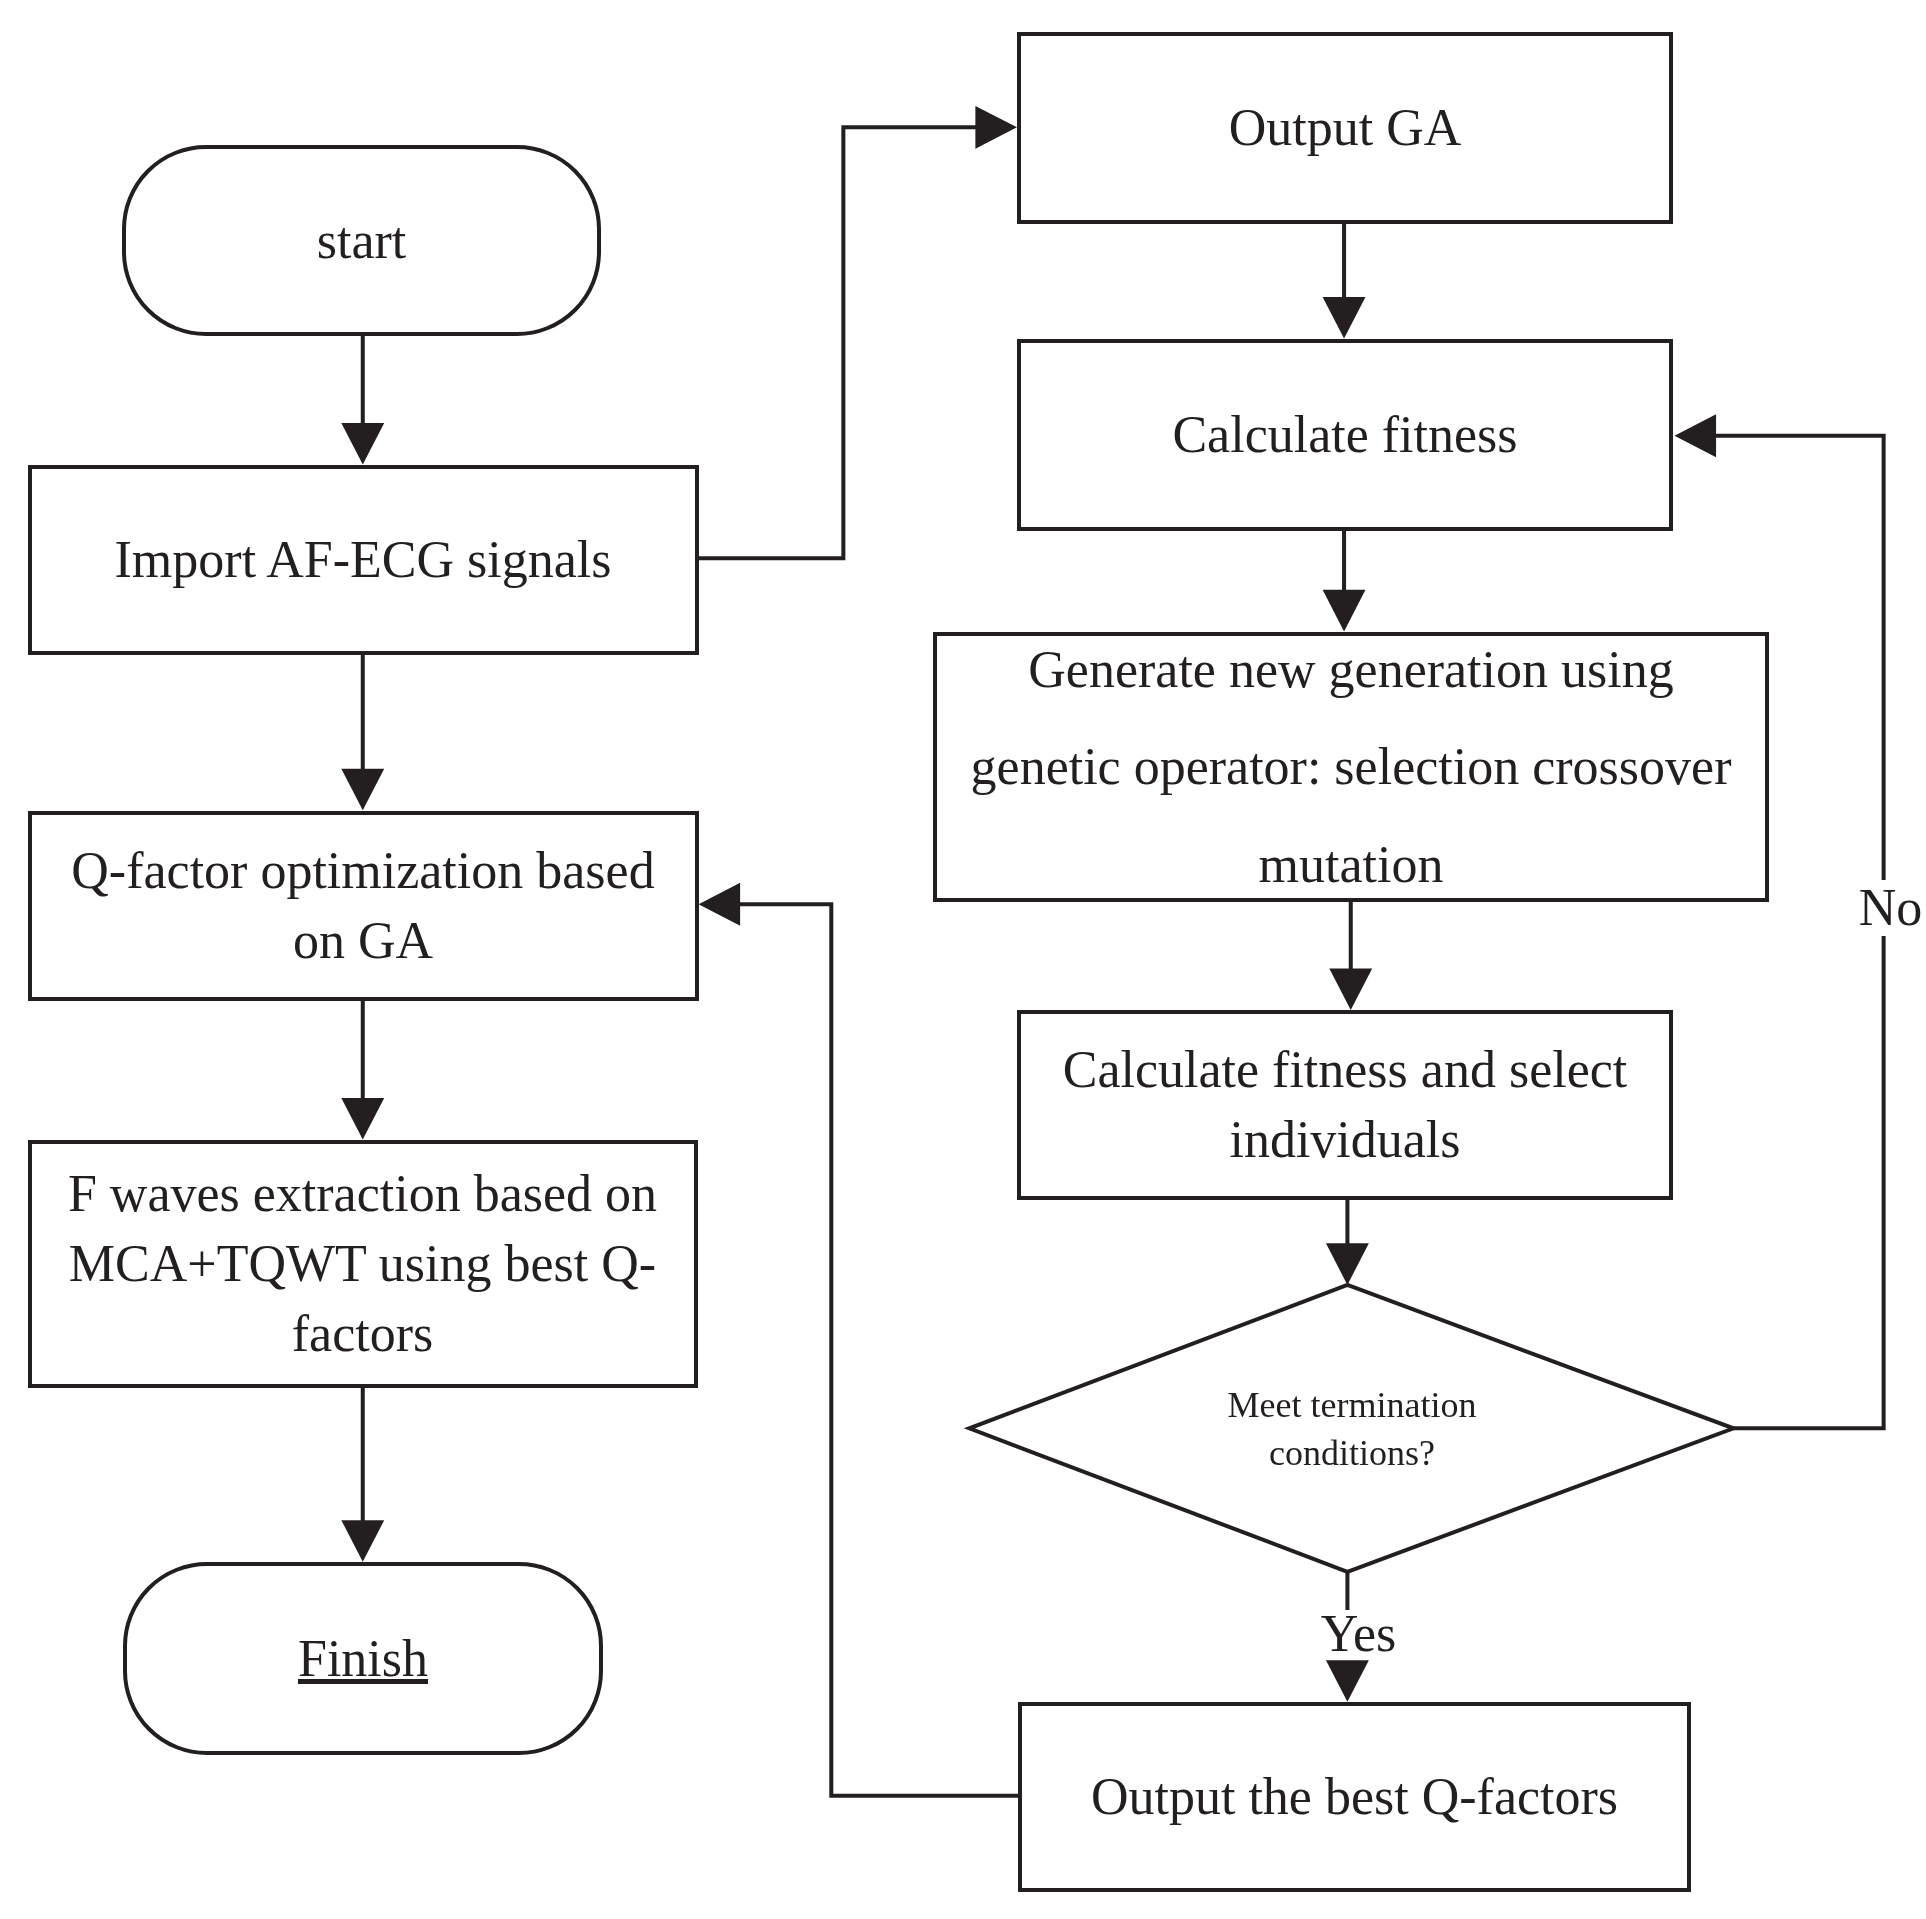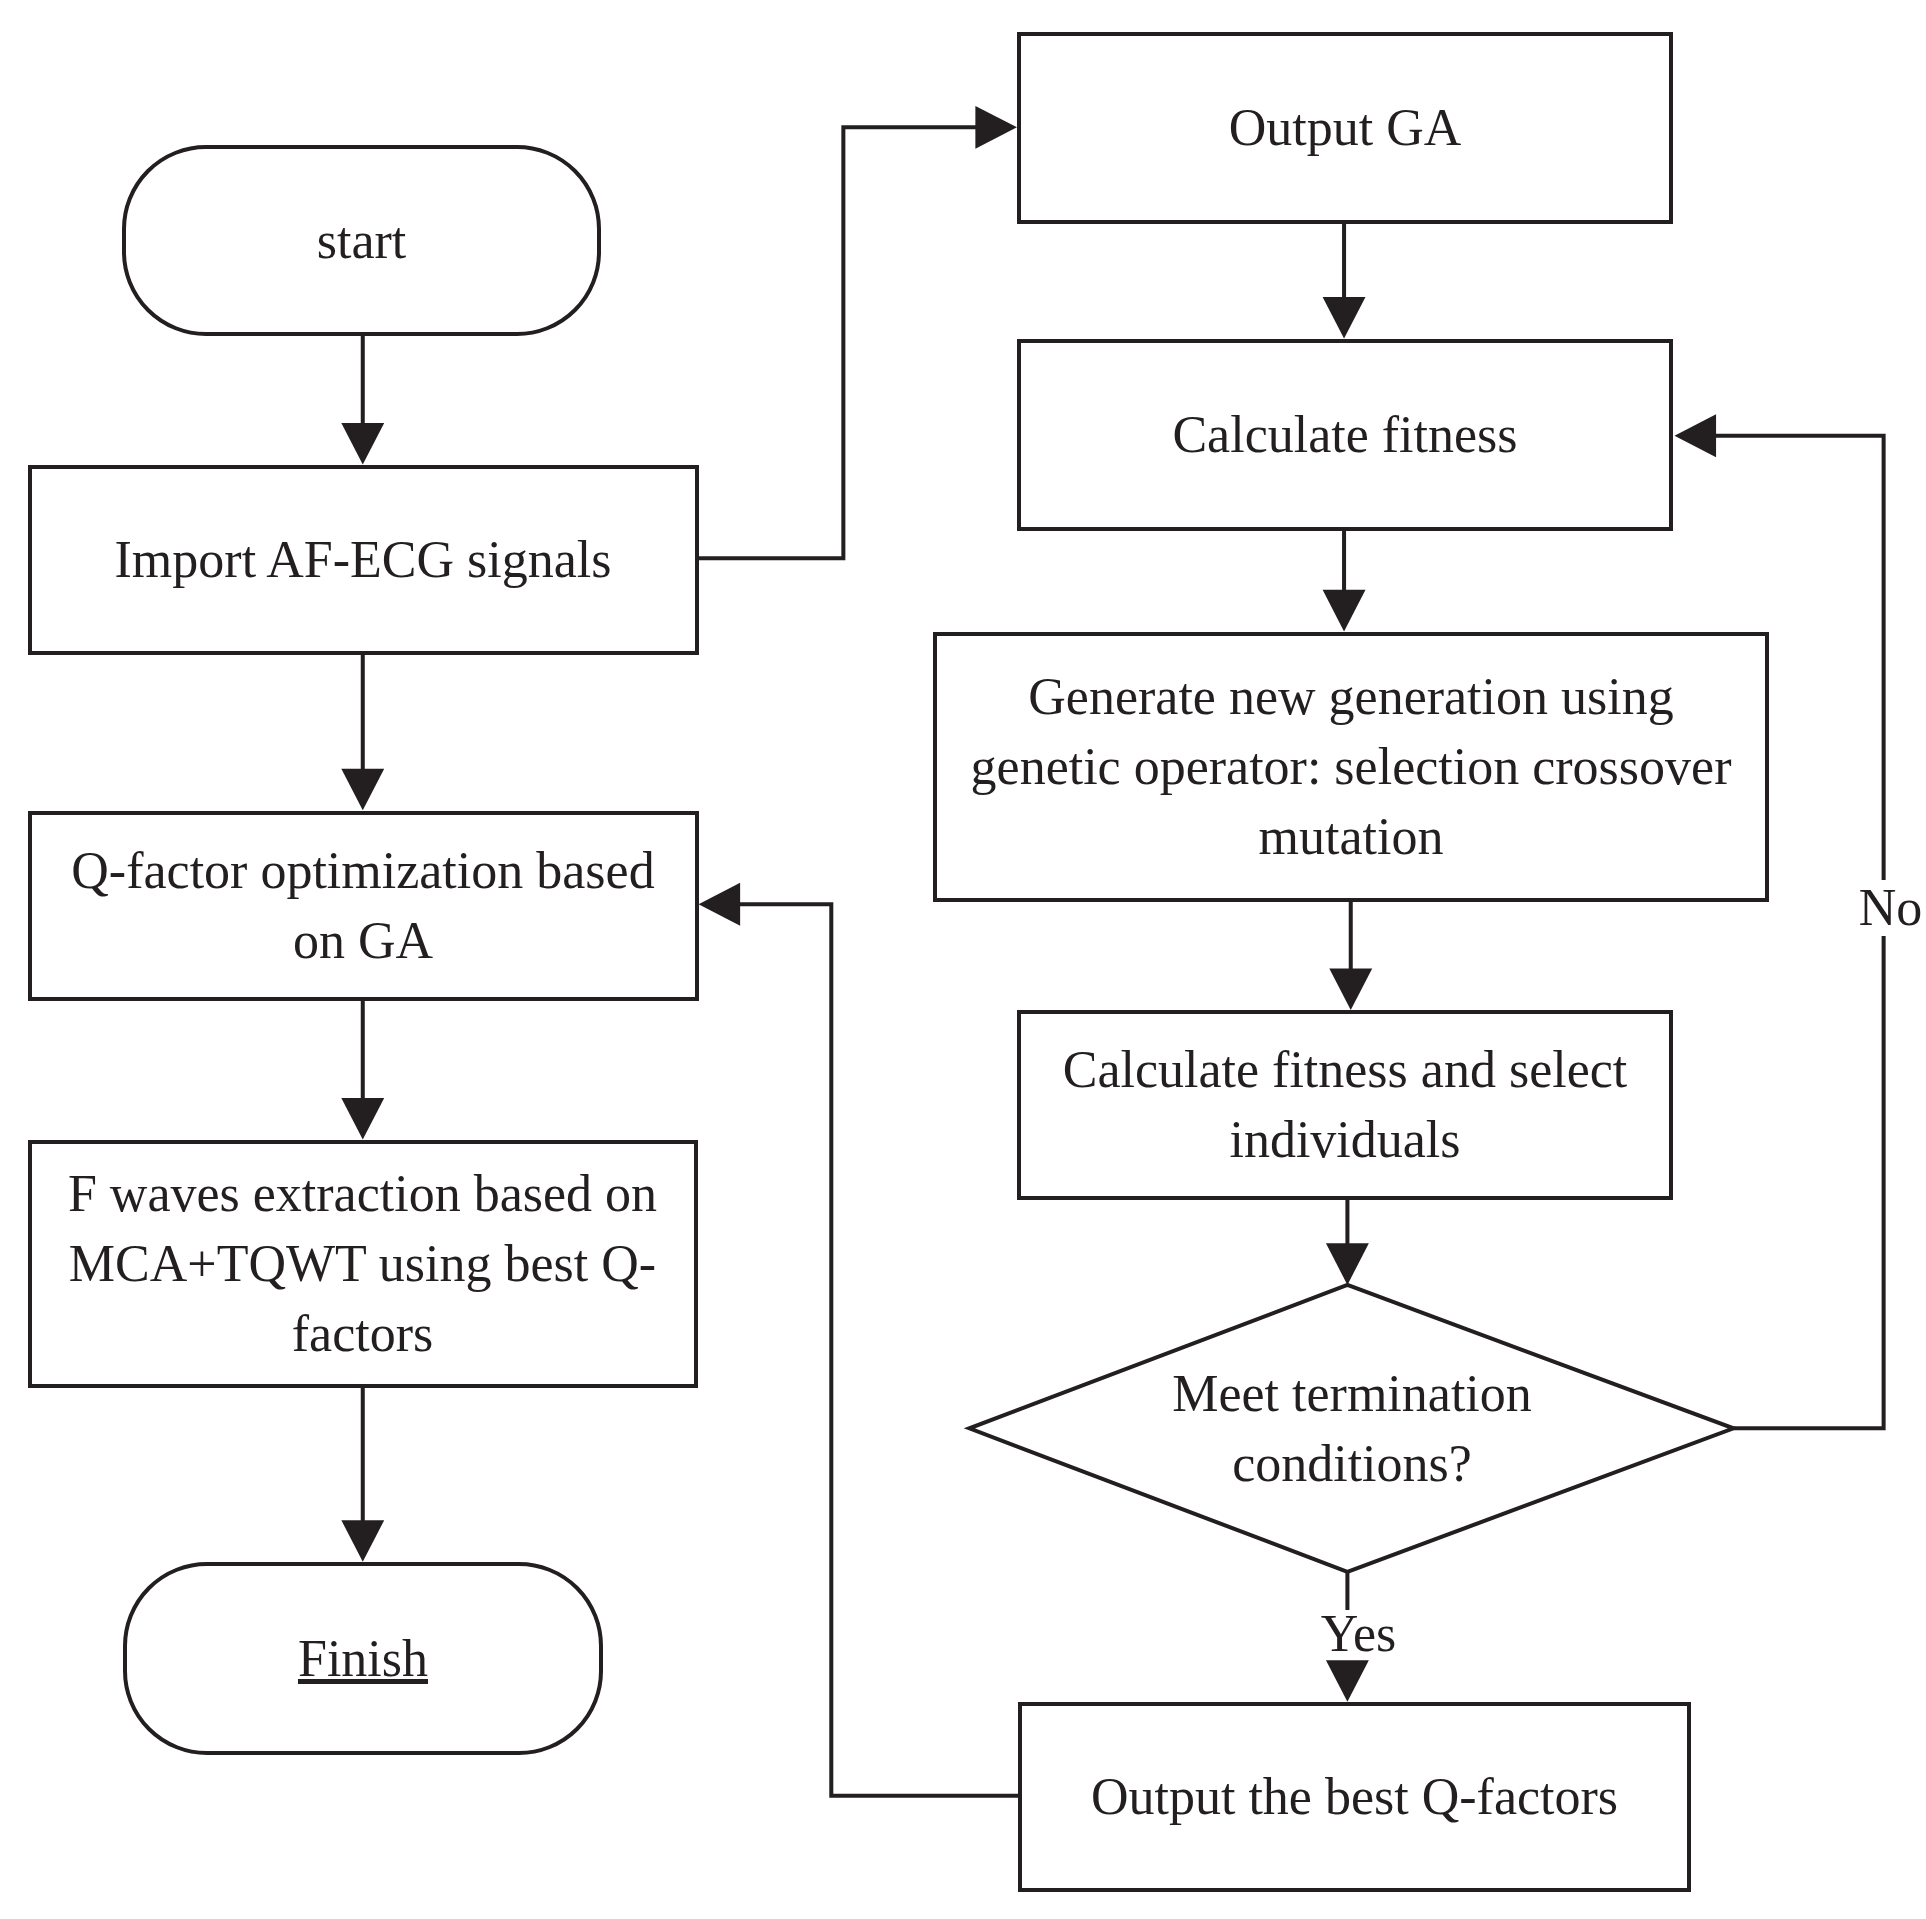--- a/index.html
+++ b/index.html
@@ -50,21 +50,21 @@
   }
   .node .line { display: block; white-space: nowrap; }
   .stadium { border-radius: 84px; }
   .diamond-text {
     position: absolute;
     display: flex;
     flex-direction: column;
     align-items: center;
     justify-content: center;
     text-align: center;
-    font-size: 52px;
+    font-size: 36px;
     line-height: 1.34;
     background: transparent;
     z-index: 2;
   }
   .edge-label {
     position: absolute;
     display: flex;
     align-items: center;
     justify-content: center;
     font-size: 52px;
@@ -143,21 +143,21 @@
   </div>
 
   <div class="node" style="left:1017px; top:31.5px; width:656px; height:192px;">
     <span class="line">Output GA</span>
   </div>
 
   <div class="node" style="left:1017px; top:339px; width:656px; height:192px;">
     <span class="line">Calculate fitness</span>
   </div>
 
-  <div class="node" style="left:933px; top:632px; width:836px; height:270px;">
+  <div class="node" style="left:933px; top:632px; width:836px; height:270px;gap:28px;">
     <span class="line">Generate new generation using</span>
     <span class="line">genetic operator: selection crossover</span>
     <span class="line">mutation</span>
   </div>
 
   <div class="node" style="left:1017px; top:1010px; width:656px; height:190px;">
     <span class="line">Calculate fitness and select</span>
     <span class="line">individuals</span>
   </div>
 

